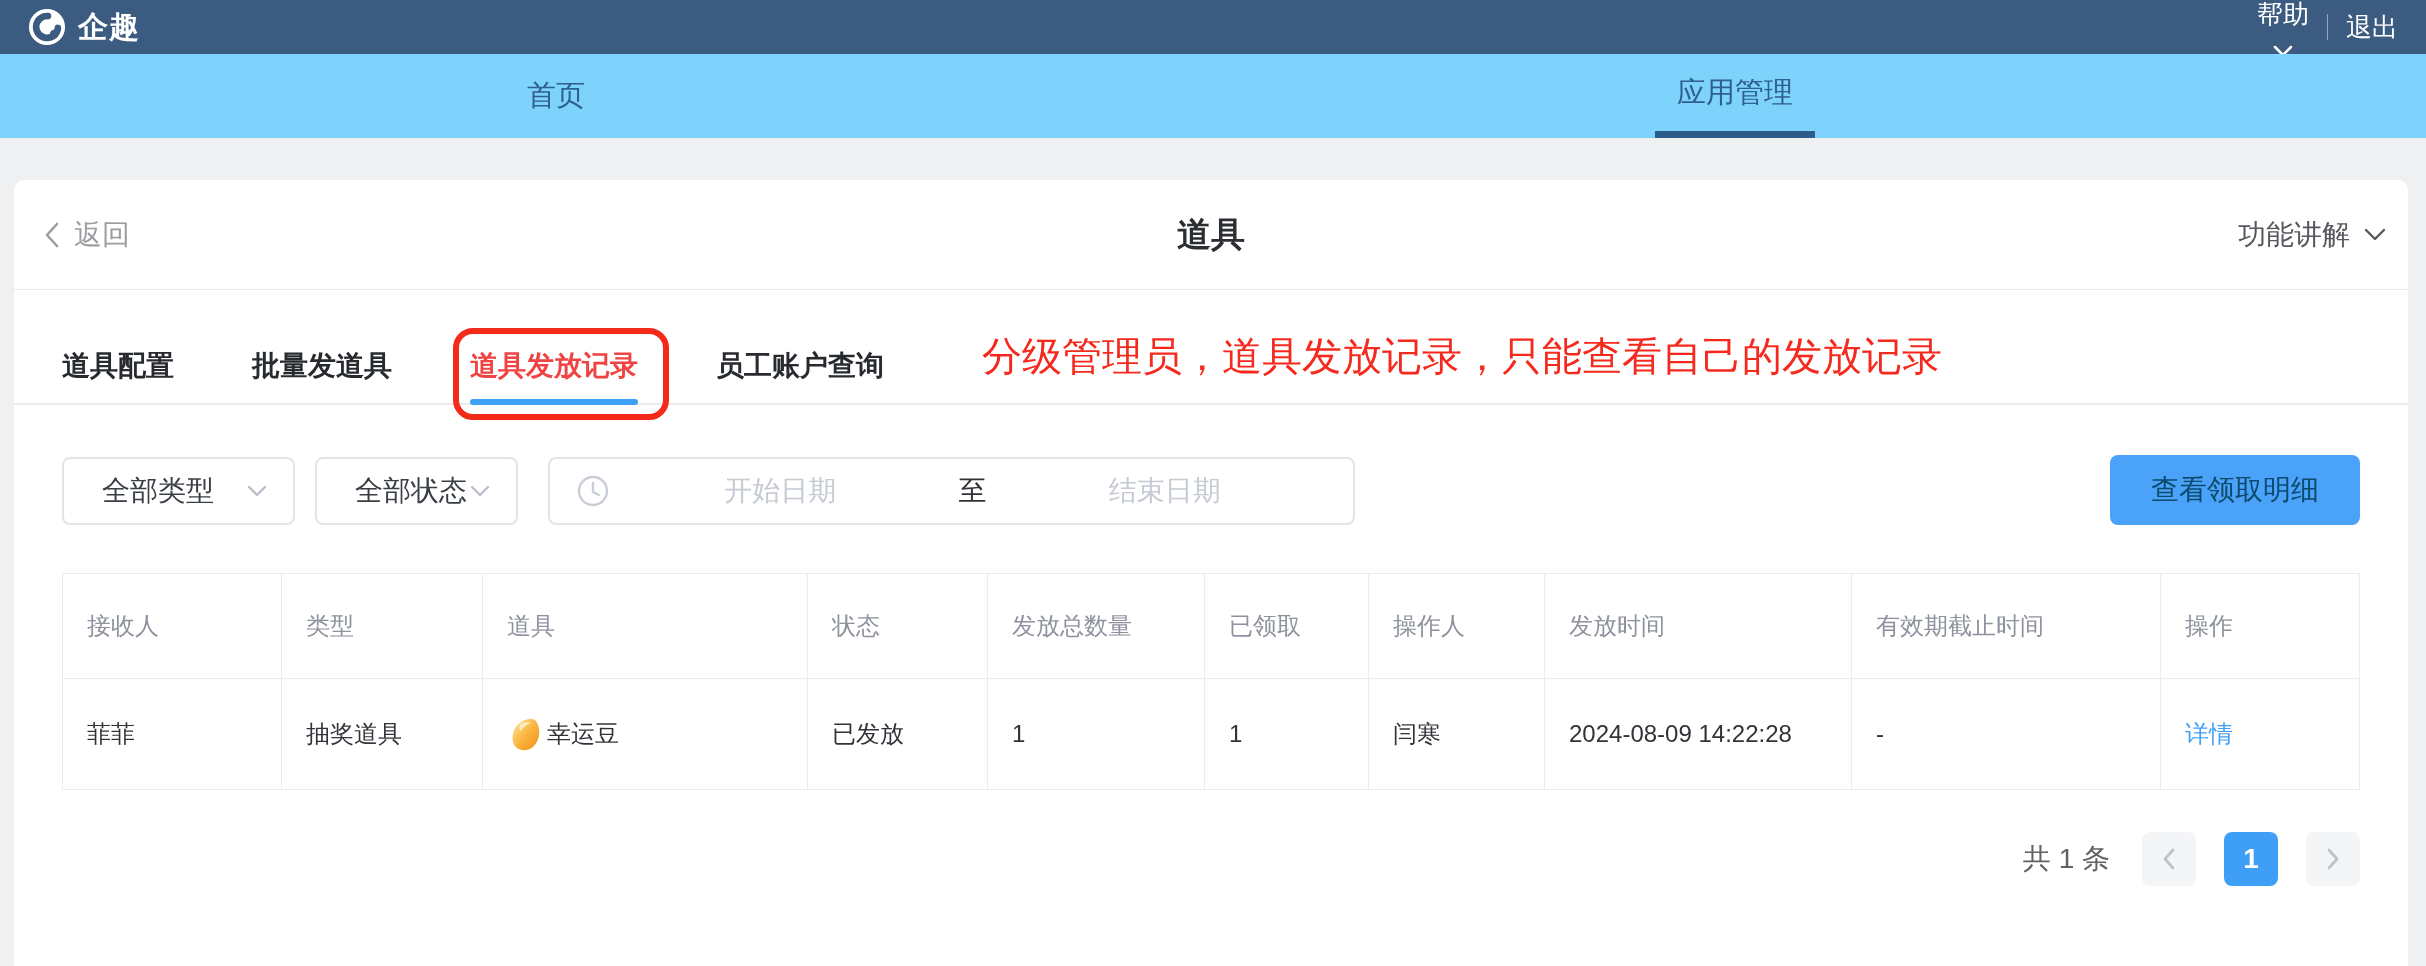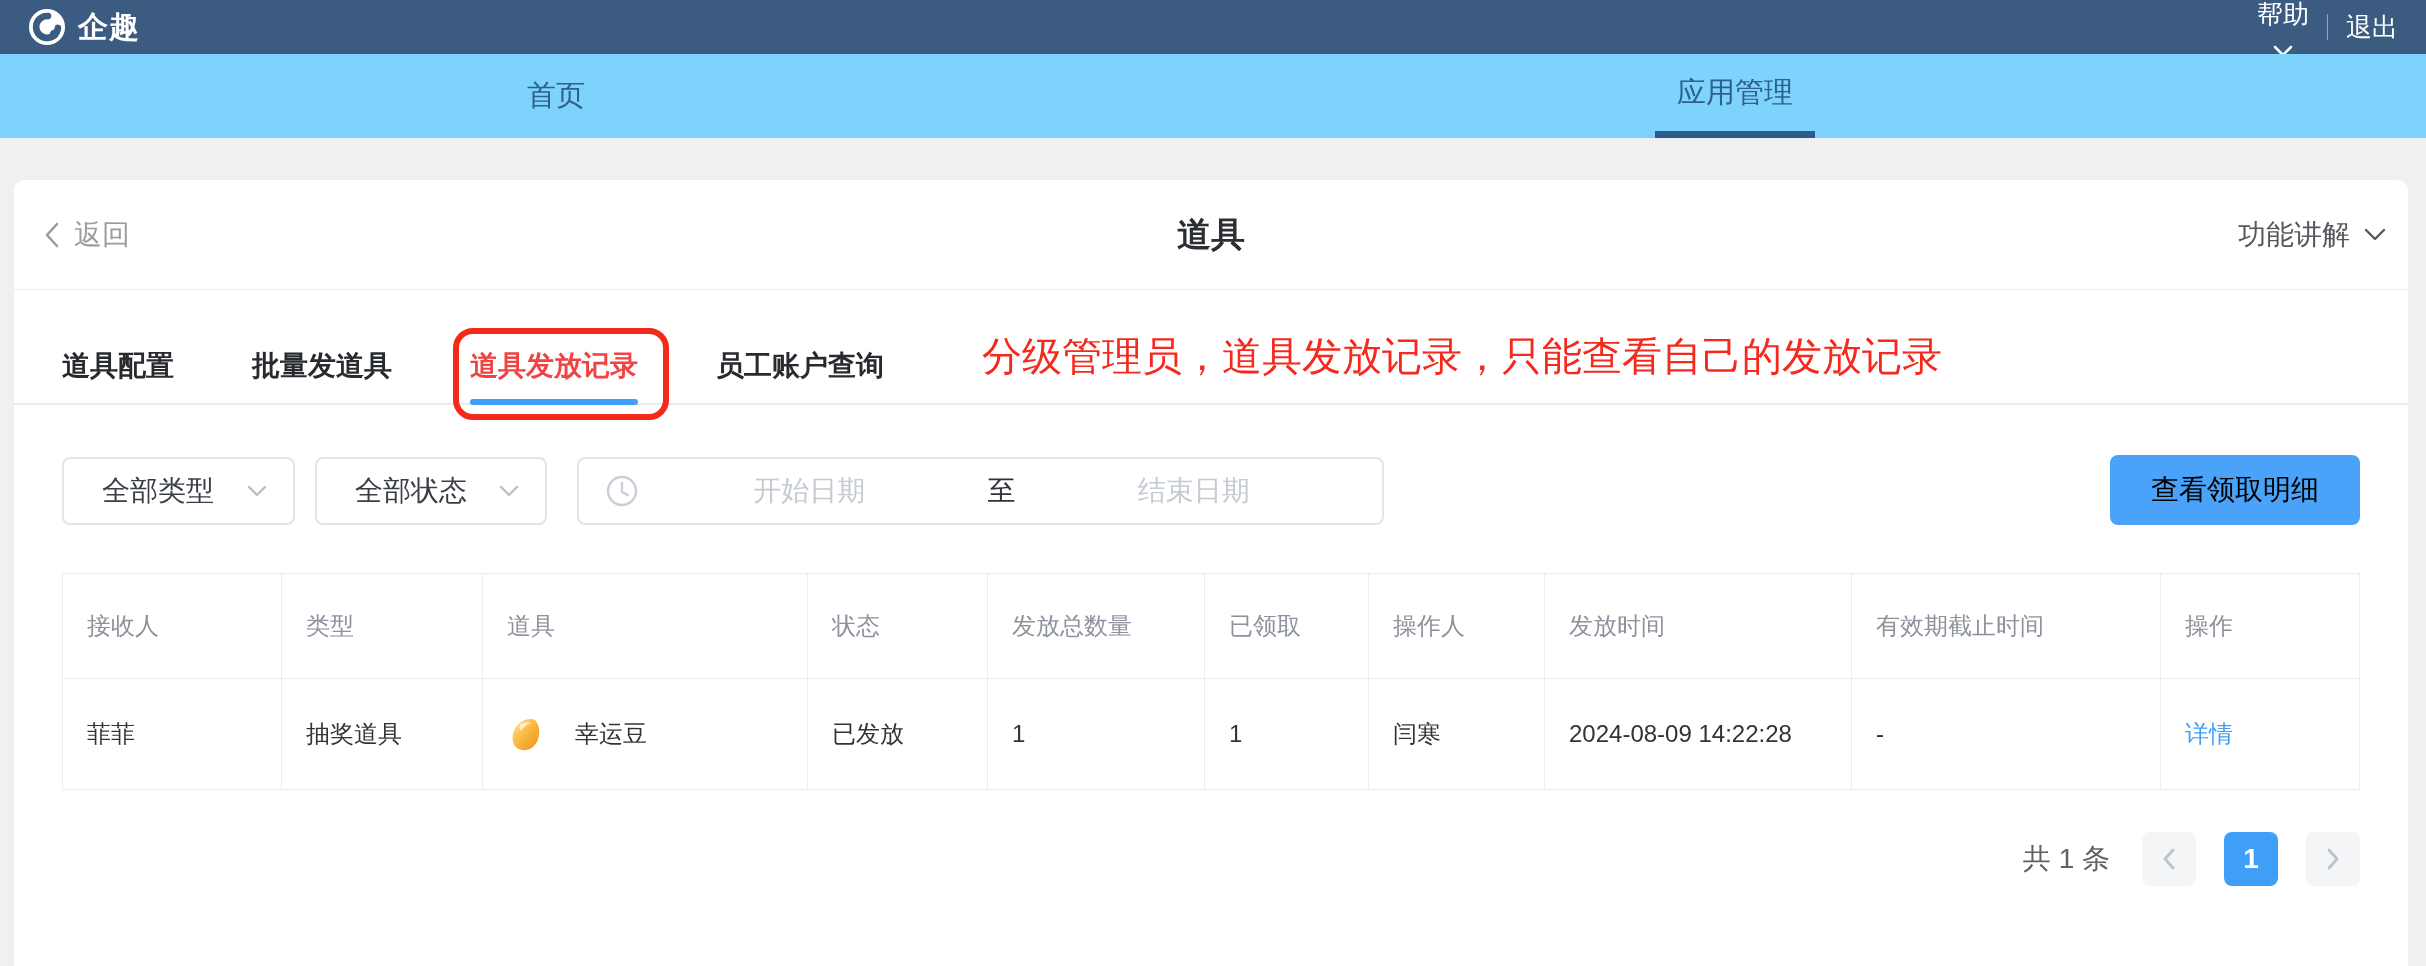--- a/index.html
+++ b/index.html
@@ -85,49 +85,49 @@
   .filter-row {
     display:flex; align-items:flex-end; height:70px;
     margin:50px 48px 0;
   }
   .select-box {
     height:68px; border:2px solid #e1e5ea; border-radius:8px;
     display:flex; align-items:center;
     font-size:28px; color:#3a3e45; cursor:pointer; background:#fff;
   }
   .select-type { width:233px; padding:0 26px 0 38px; margin-right:20px; }
-  .select-status { width:232px; padding:0 26px 0 38px; }
+  .select-status { width:203px; padding:0 26px 0 38px; }
   .select-box .chev { margin-left:auto; color:#b9bfc9; display:flex; }
   .date-range {
     margin-left:30px; width:807px; height:68px;
     border:2px solid #e1e5ea; border-radius:8px;
     display:flex; align-items:center; padding:0 26px;
     font-size:28px; background:#fff; cursor:pointer;gap:8px;
   }
   .date-ph { flex:1; text-align:center; color:#c5cad3; }
   .date-sep { color:#303338; padding:0 8px; }
   .btn-primary {
     margin-left:auto; width:250px; height:70px;
     background:#4aa3f8; border:none; border-radius:8px;
-    color:#000000; font-size:28px; font-family:inherit;
+    color:#0c4a6e; font-size:28px; font-family:inherit;
     display:flex; align-items:center; justify-content:center; cursor:pointer;
   }
 
   
   .records-table {
     width:2298px; margin:48px 48px 0;
     border-collapse:collapse; table-layout:fixed;
   }
   .records-table th, .records-table td {
     border:1px solid #e9ecf0; text-align:left;
     padding:0 20px 0 24px; font-size:24px; overflow:hidden; white-space:nowrap;
   }
   .records-table th { height:105px; color:#8d929c; font-weight:500; }
   .records-table td { height:111px; color:#303338; }
-  .cell-flex { display:flex; align-items:center; gap:30px; }
+  .cell-flex { display:flex; align-items:center; gap:2px; }
   .status-issued { color:#52c41a; }
   .link-detail { color:#3f9ff7; cursor:pointer; }
 
   
   .pagination {
     display:flex; align-items:center; justify-content:flex-end;
     margin:42px 48px 0; gap:28px;
   }
   .page-total { font-size:28px; color:#606266; margin-right:4px; }
   .page-btn {

